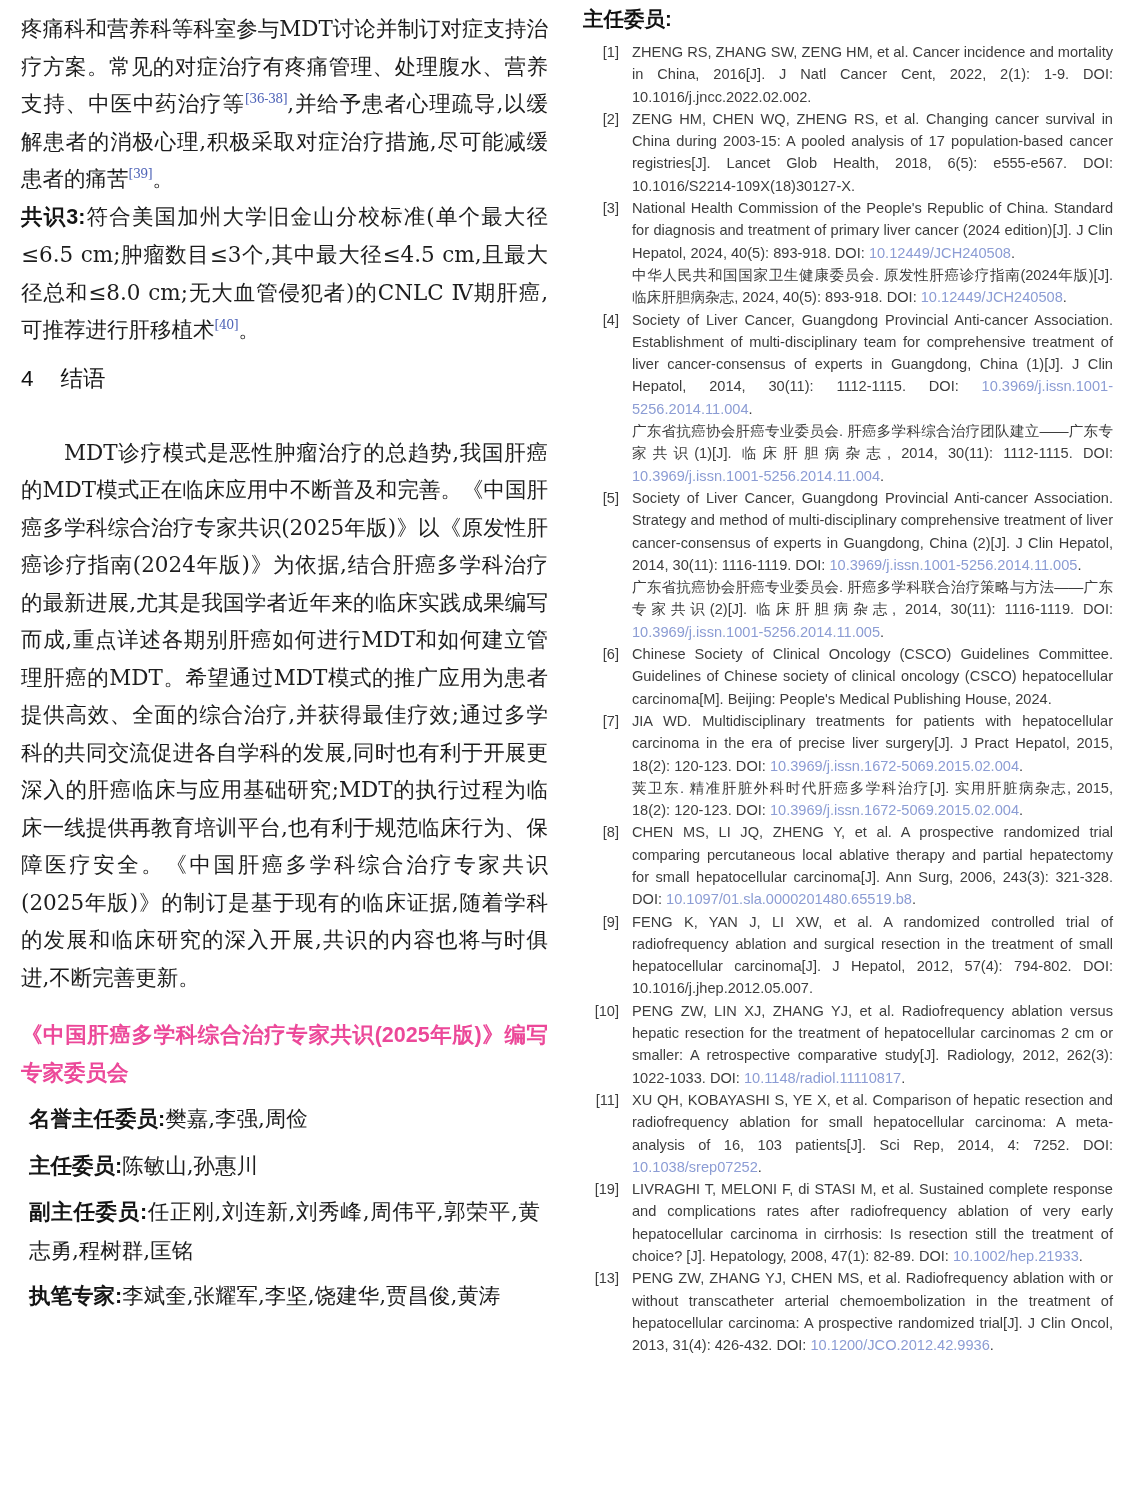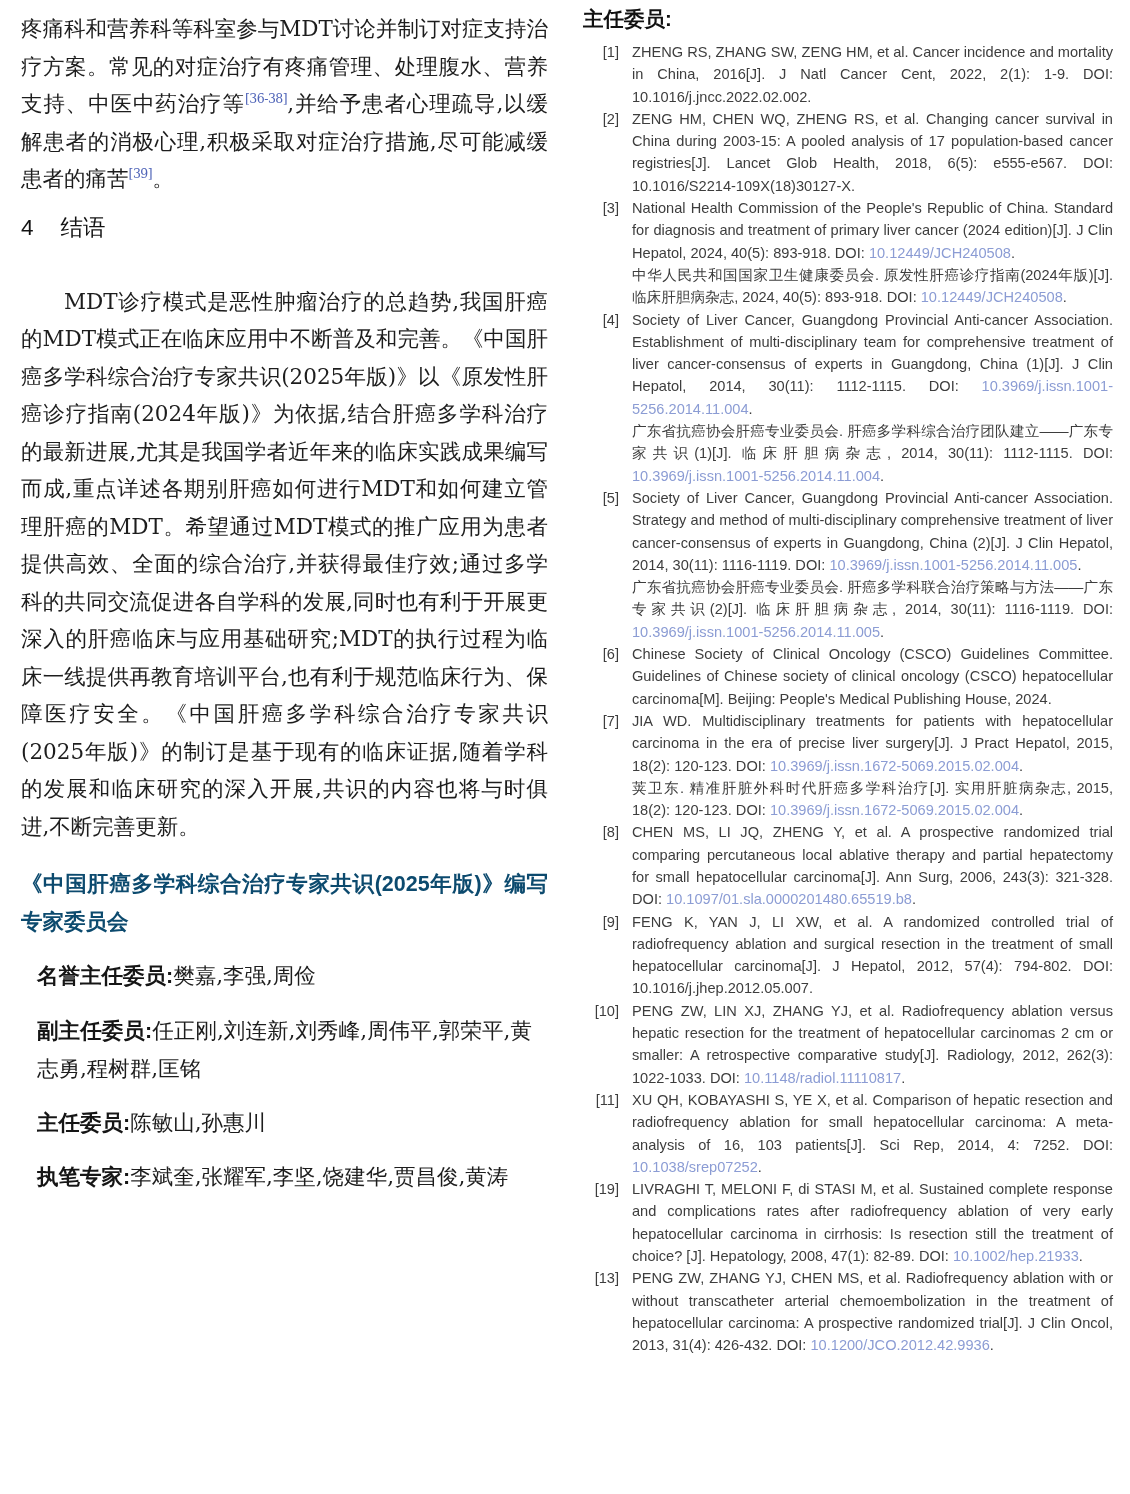--- a/index.html
+++ b/index.html
@@ -21,24 +21,24 @@
   }
   .lbl { font-family:"Liberation Sans", sans-serif; font-weight:700; color:#151515; }
   .kai { font-family:"DejaVu Serif", serif; }
   .sec {
     font-family:"Liberation Sans", sans-serif; font-weight:400;
     font-size:22.5px; color:#111; margin:15px 0 17px 0; line-height:30px;
   }
   .sec-num { margin-right:27px; }
   .committee { margin-top:21px; }
   .committee-title {
-    font-family:"Liberation Sans", sans-serif; font-weight:700; color:#0c4a6e;
+    font-family:"Liberation Sans", sans-serif; font-weight:700; color:#ec4899;
     font-size:21.5px; line-height:37.5px; text-align:justify; margin:0;
   }
-  .entry { margin:16px; }
+  .entry { margin:8px; }
   
   .col-right { position:absolute; left:583px; top:6px; width:530px; }
   .ref-heading {
     font-family:"Liberation Sans", sans-serif; font-weight:700;
     font-size:20.5px; color:#111; margin:0 0 9px 0; line-height:26px;
   }
   .ref-item {
     display:flex; align-items:flex-start;
     font-family:"Liberation Sans", sans-serif;
     font-size:14.6px; line-height:22.3px; color:#3d3d3d;
@@ -47,33 +47,34 @@
   .ref-text { flex:1; margin-left:13px; text-align:justify; }
   .doi { color:#8b9cd4; }
 </style>
 </head>
 <body>
 
 <div class="page">
 
   <div class="col-left">
     <p class="cn"><span>疼痛科和营养科等科室参与MDT讨论并制订对症支持治疗方案。常见的对症治疗有疼痛管理、处理腹水、营养支持、中医中药治疗等</span><sup class="cite">[36-38]</sup><span>,并给予患者心理疏导,以缓解患者的消极心理,积极采取对症治疗措施,尽可能减缓患者的痛苦</span><sup class="cite">[39]</sup><span>。</span></p>
+    <p class="cn"><span class="lbl">共识3:</span><span>符合美国加州大学旧金山分校标准(单个最大径≤6.5 cm;肿瘤数目≤3个,其中最大径≤4.5 cm,且最大径总和≤8.0 cm;无大血管侵犯者)的CNLC Ⅳ期肝癌,可推荐进行肝移植术</span><sup class="cite">[40]</sup><span>。</span></p>
 
     <h2 class="sec">
       <span class="sec-num">4</span><span>结语</span>
     </h2>
 
     <p class="cn indent">MDT诊疗模式是恶性肿瘤治疗的总趋势,我国肝癌的MDT模式正在临床应用中不断普及和完善。《中国肝癌多学科综合治疗专家共识(2025年版)》以《原发性肝癌诊疗指南(2024年版)》为依据,结合肝癌多学科治疗的最新进展,尤其是我国学者近年来的临床实践成果编写而成,重点详述各期别肝癌如何进行MDT和如何建立管理肝癌的MDT。希望通过MDT模式的推广应用为患者提供高效、全面的综合治疗,并获得最佳疗效;通过多学科的共同交流促进各自学科的发展,同时也有利于开展更深入的肝癌临床与应用基础研究;MDT的执行过程为临床一线提供再教育培训平台,也有利于规范临床行为、保障医疗安全。《中国肝癌多学科综合治疗专家共识(2025年版)》的制订是基于现有的临床证据,随着学科的发展和临床研究的深入开展,共识的内容也将与时俱进,不断完善更新。</p>
 
     <div class="committee">
       <p class="committee-title">《中国肝癌多学科综合治疗专家共识(2025年版)》编写专家委员会</p>
       <div id="committee-entries">
           <p class="cn entry"><span class="lbl">名誉主任委员:</span><span class="kai">樊嘉,李强,周俭</span></p>
+          <p class="cn entry"><span class="lbl">主任委员:</span><span class="kai">陈敏山,孙惠川</span></p>
           <p class="cn entry"><span class="lbl">副主任委员:</span><span class="kai">任正刚,刘连新,刘秀峰,周伟平,郭荣平,黄志勇,程树群,匡铭</span></p>
-          <p class="cn entry"><span class="lbl">主任委员:</span><span class="kai">陈敏山,孙惠川</span></p>
           <p class="cn entry"><span class="lbl">执笔专家:</span><span class="kai">李斌奎,张耀军,李坚,饶建华,贾昌俊,黄涛</span></p>
         </div>
     </div>
 
   </div>
 
   <div class="col-right">
     <h2 class="ref-heading">主任委员:</h2>
     <div id="refs-list">
         <div class="ref-item">

